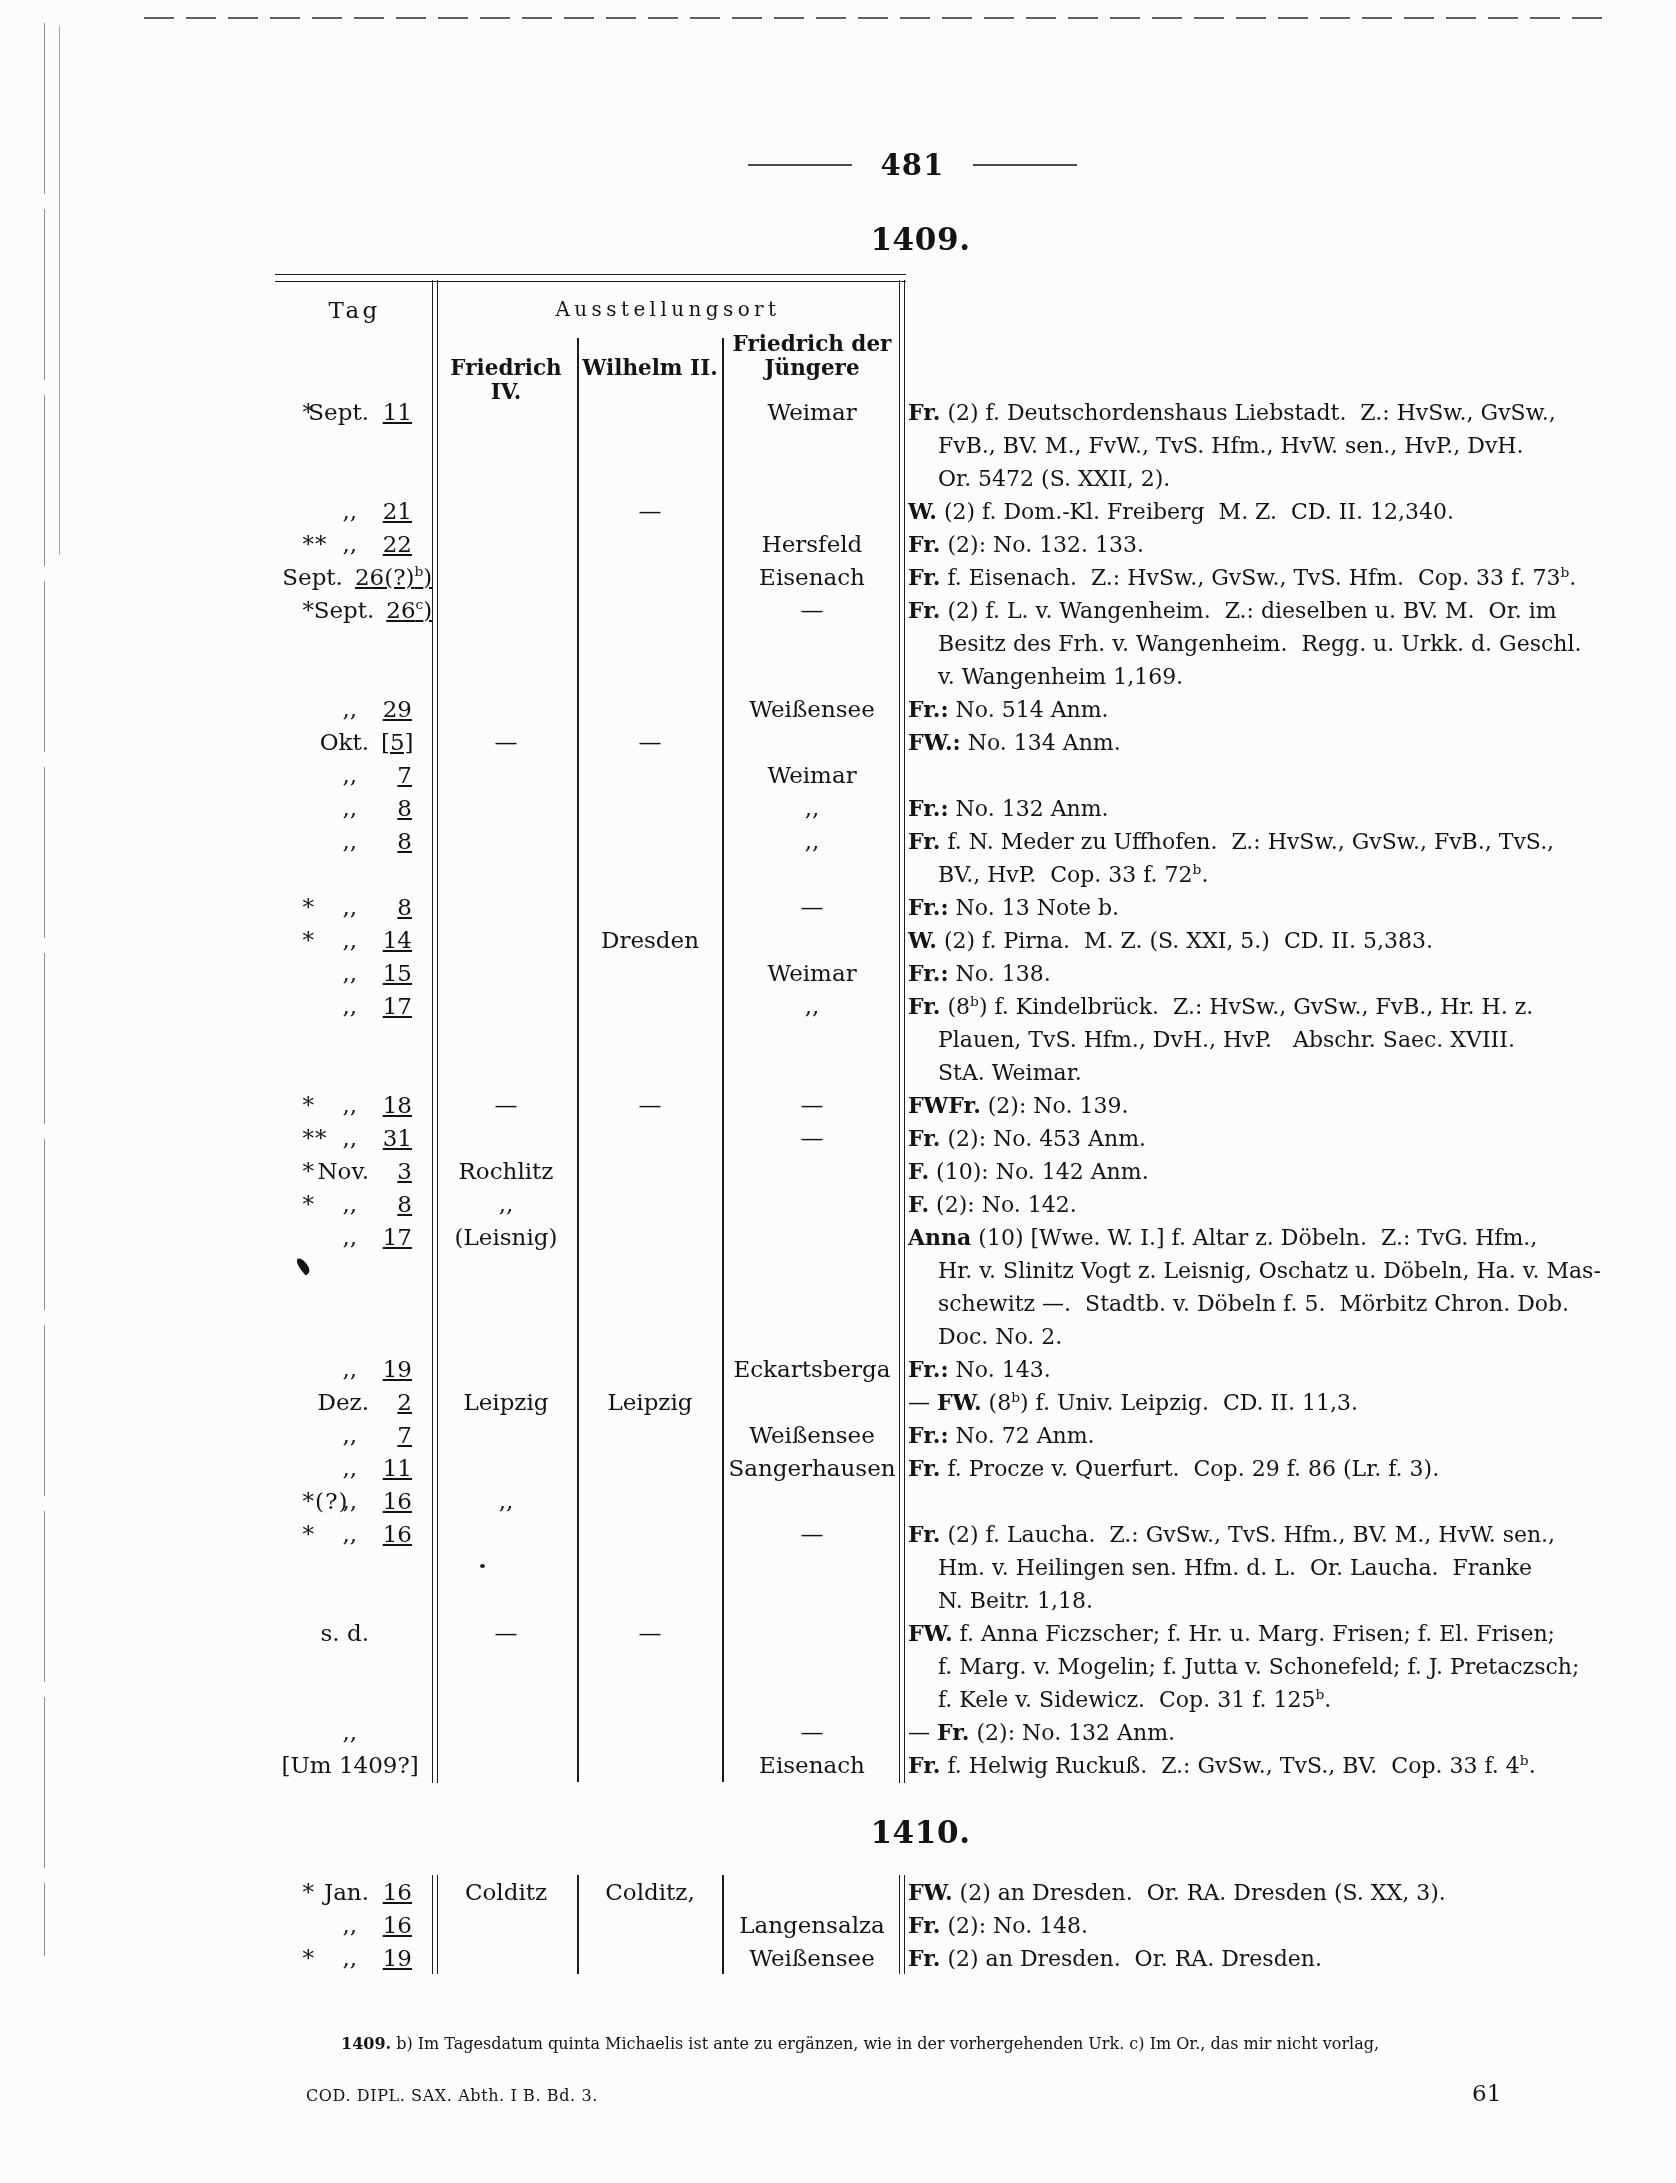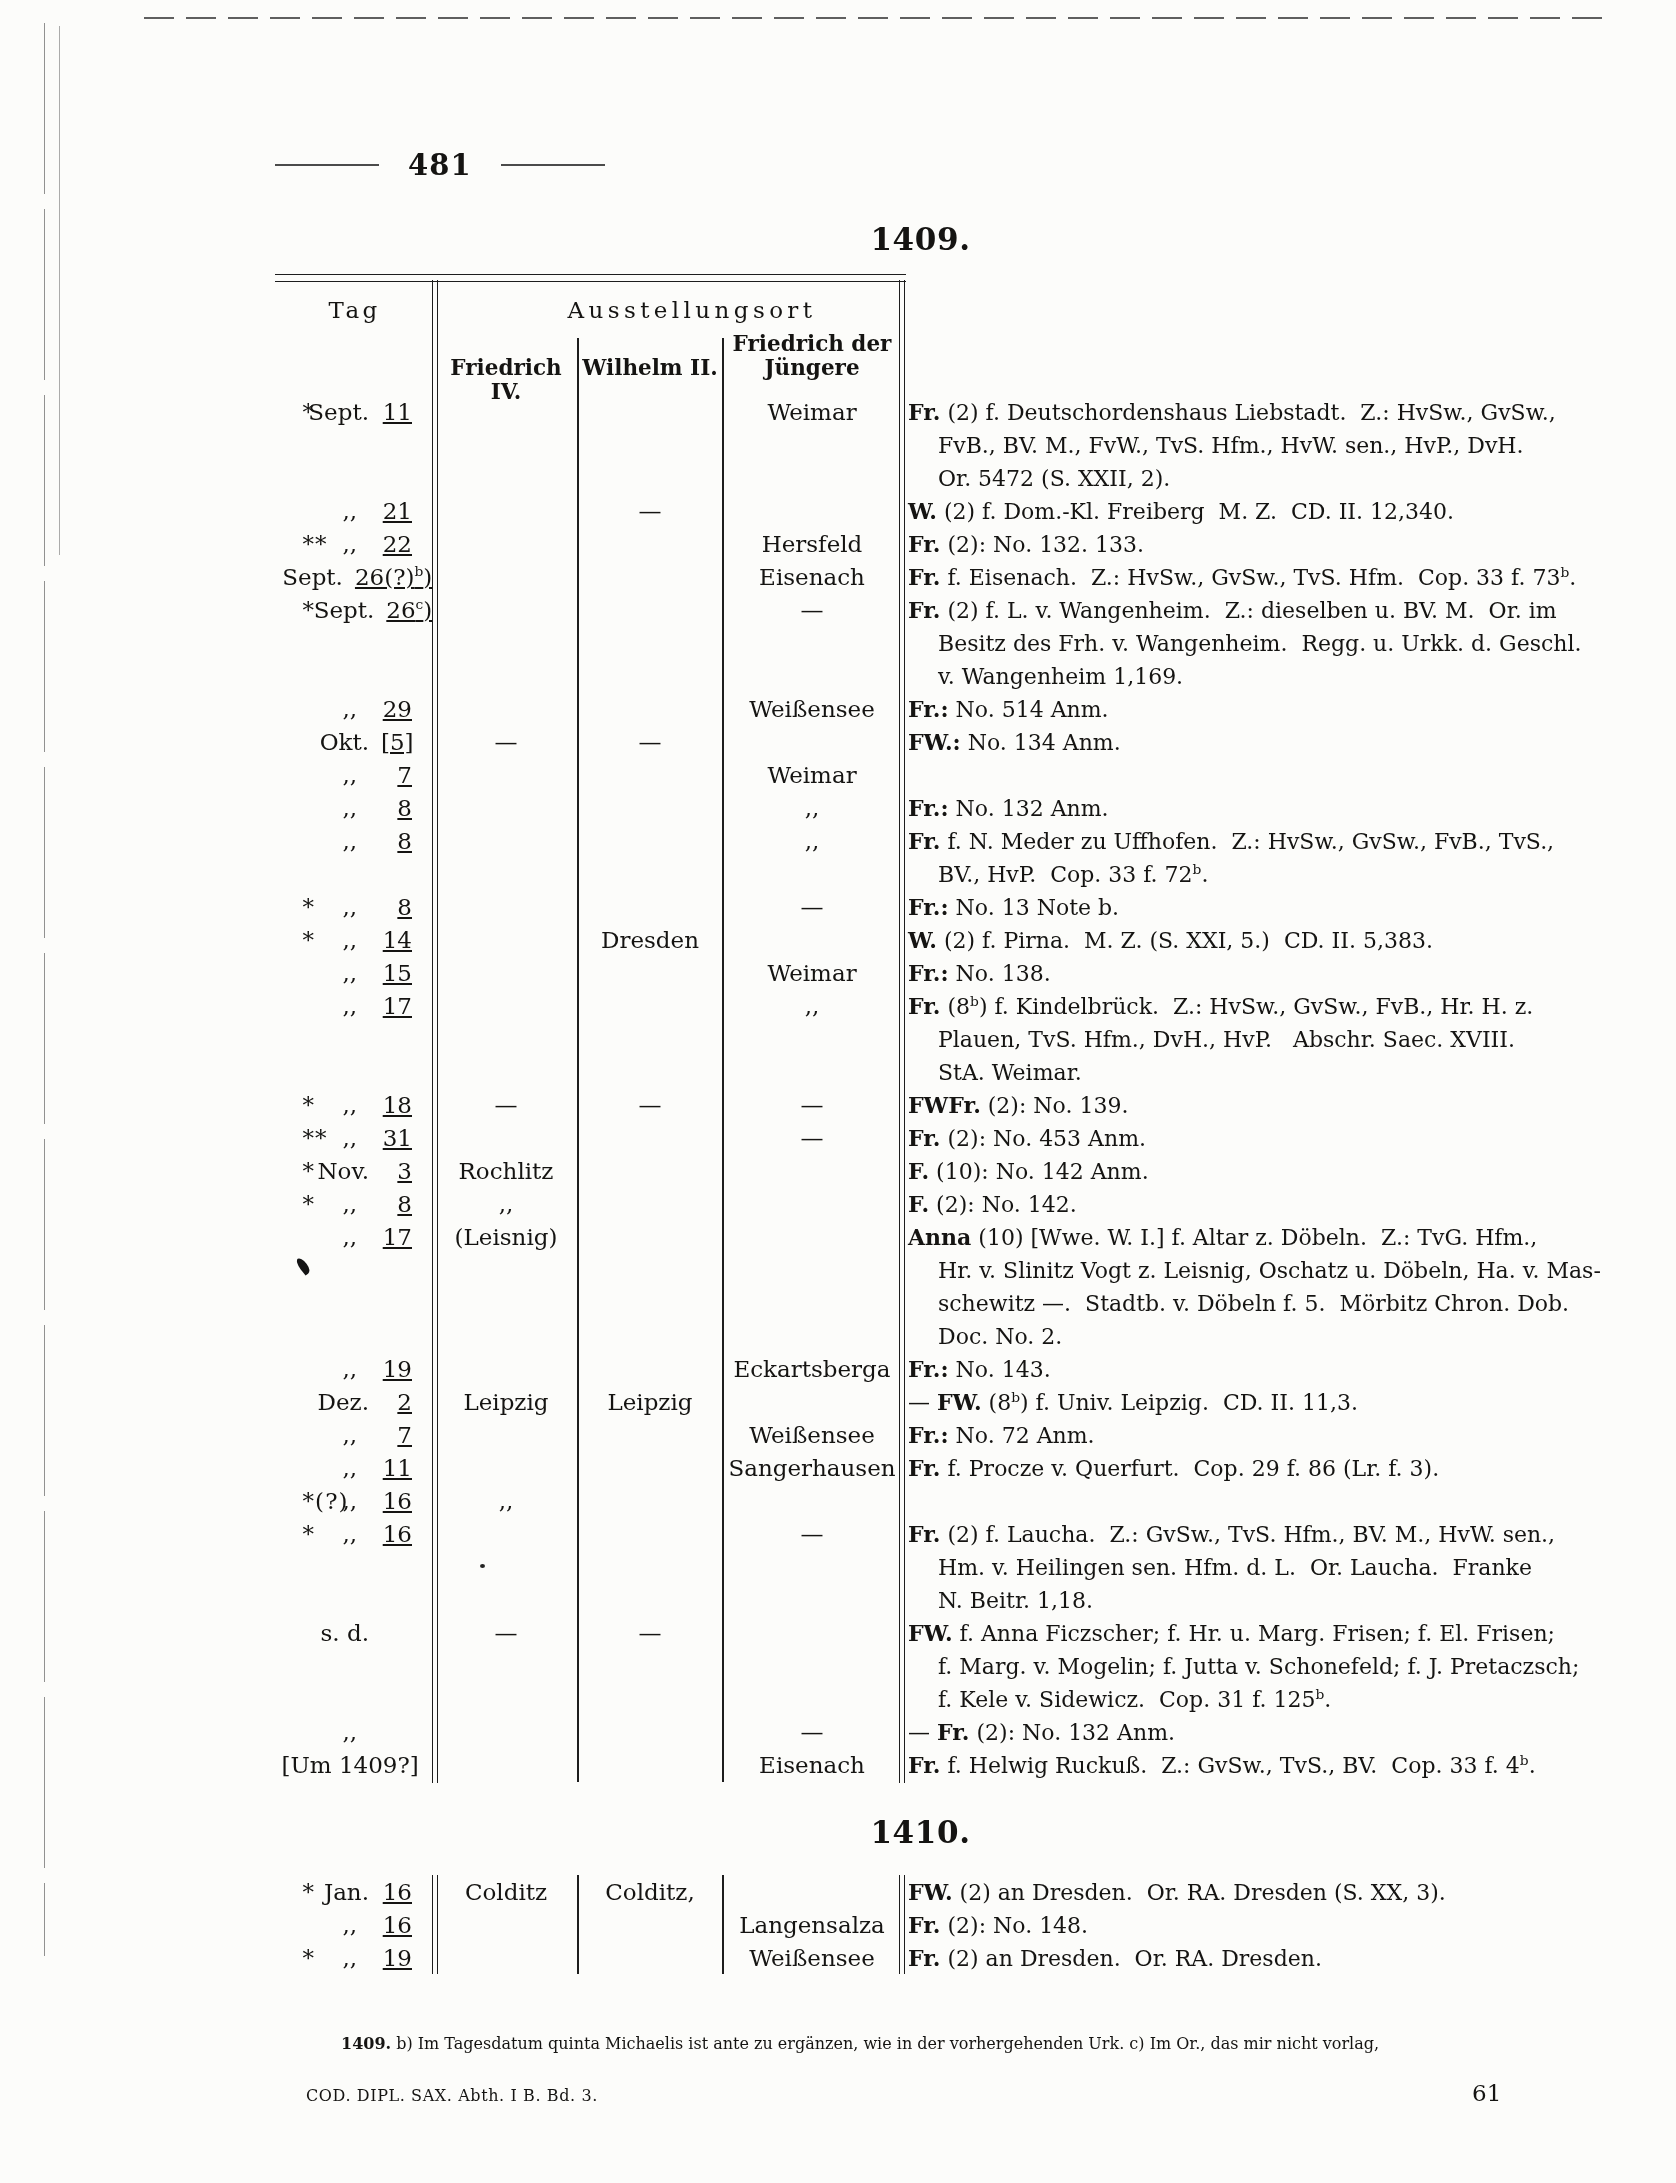--- a/index.html
+++ b/index.html
@@ -8,22 +8,22 @@
   
   .dash-artifact{position:absolute;left:144px;top:16.5px;width:1463px;height:2.2px;opacity:.75;
      background:repeating-linear-gradient(90deg,#2b2b2b 0 30px,transparent 30px 42px);}
   .hairline1{position:absolute;left:44px;top:23px;width:1.1px;height:1933px;opacity:.55;
      background:repeating-linear-gradient(180deg,#3a3a3a 0 171px,transparent 171px 186px);}
   .hairline2{position:absolute;left:59px;top:26.4px;width:1.1px;height:529px;opacity:.45;background:#4a4a4a;}
   .wedge{position:absolute;left:299px;top:1257px;width:8.3px;height:17.6px;background:#141414;
      border-radius:52% 48% 60% 0/60% 55% 45% 40%;transform:rotate(-38deg);}
   .inkdot{position:absolute;left:480px;top:1564px;width:5px;height:3.9px;background:#222;border-radius:50%;}
   
-  .pagenum-row{position:absolute;left:275px;top:148px;width:1291px;display:flex;
-     justify-content:flex-start;align-items:center;gap:29px;}
+  .pagenum-row{position:absolute;left:267px;top:148px;width:1291px;display:flex;
+     justify-content:center;align-items:center;gap:29px;}
   .pagenum{font-size:29px;font-weight:bold;letter-spacing:1.1px;}
   .rule-dash{width:104px;height:0;border-top:2.2px solid #2c2c2c;opacity:.85;}
   .year-head{position:absolute;left:275px;width:1291px;text-align:center;
      font-size:31px;font-weight:bold;letter-spacing:0.6px;}
   #year1409{top:221px;}
   #year1410{top:1814px;}
   
   .tbl{position:absolute;left:275px;width:1355px;}
   #t1409{top:274px;height:1510px;}
   #t1410{top:1872px;height:106px;}
@@ -36,21 +36,21 @@
   #t1409 .vs1{left:302px;top:64px;height:1444px;}
   #t1409 .vs2{left:447px;top:64px;height:1444px;}
   #t1410 .vd1{left:157px;top:3.3px;height:99px;}
   #t1410 .vd2{left:624px;top:3.3px;height:99px;}
   #t1410 .vs1{left:302px;top:3.3px;height:99px;}
   #t1410 .vs2{left:447px;top:3.3px;height:99px;}
   
   .hdr-tag{position:absolute;left:0;top:23px;width:159px;text-align:center;
      font-size:23px;letter-spacing:3.3px;}
   .hdr-ort{position:absolute;left:159px;top:23px;width:468px;text-align:center;
-     font-size:23px;letter-spacing:4.4px;padding-left:24px;}
+     font-size:20px;letter-spacing:4.4px;}
   .sub{position:absolute;font-weight:bold;font-size:21.5px;text-align:center;line-height:24px;}
   .sub-f4{left:159px;top:82px;width:144px;}
   .sub-w2{left:303px;top:82px;width:144px;}
   .sub-fj{left:447px;top:58px;width:180px;}
   
   .tbody{position:absolute;left:0;width:1355px;}
   #t1409 .tbody{top:122px;}
   #t1410 .tbody{top:4.4px;}
   .row{display:grid;grid-template-columns:159px 144px 144px 180px 1fr;
      line-height:33px;font-size:23px;}

